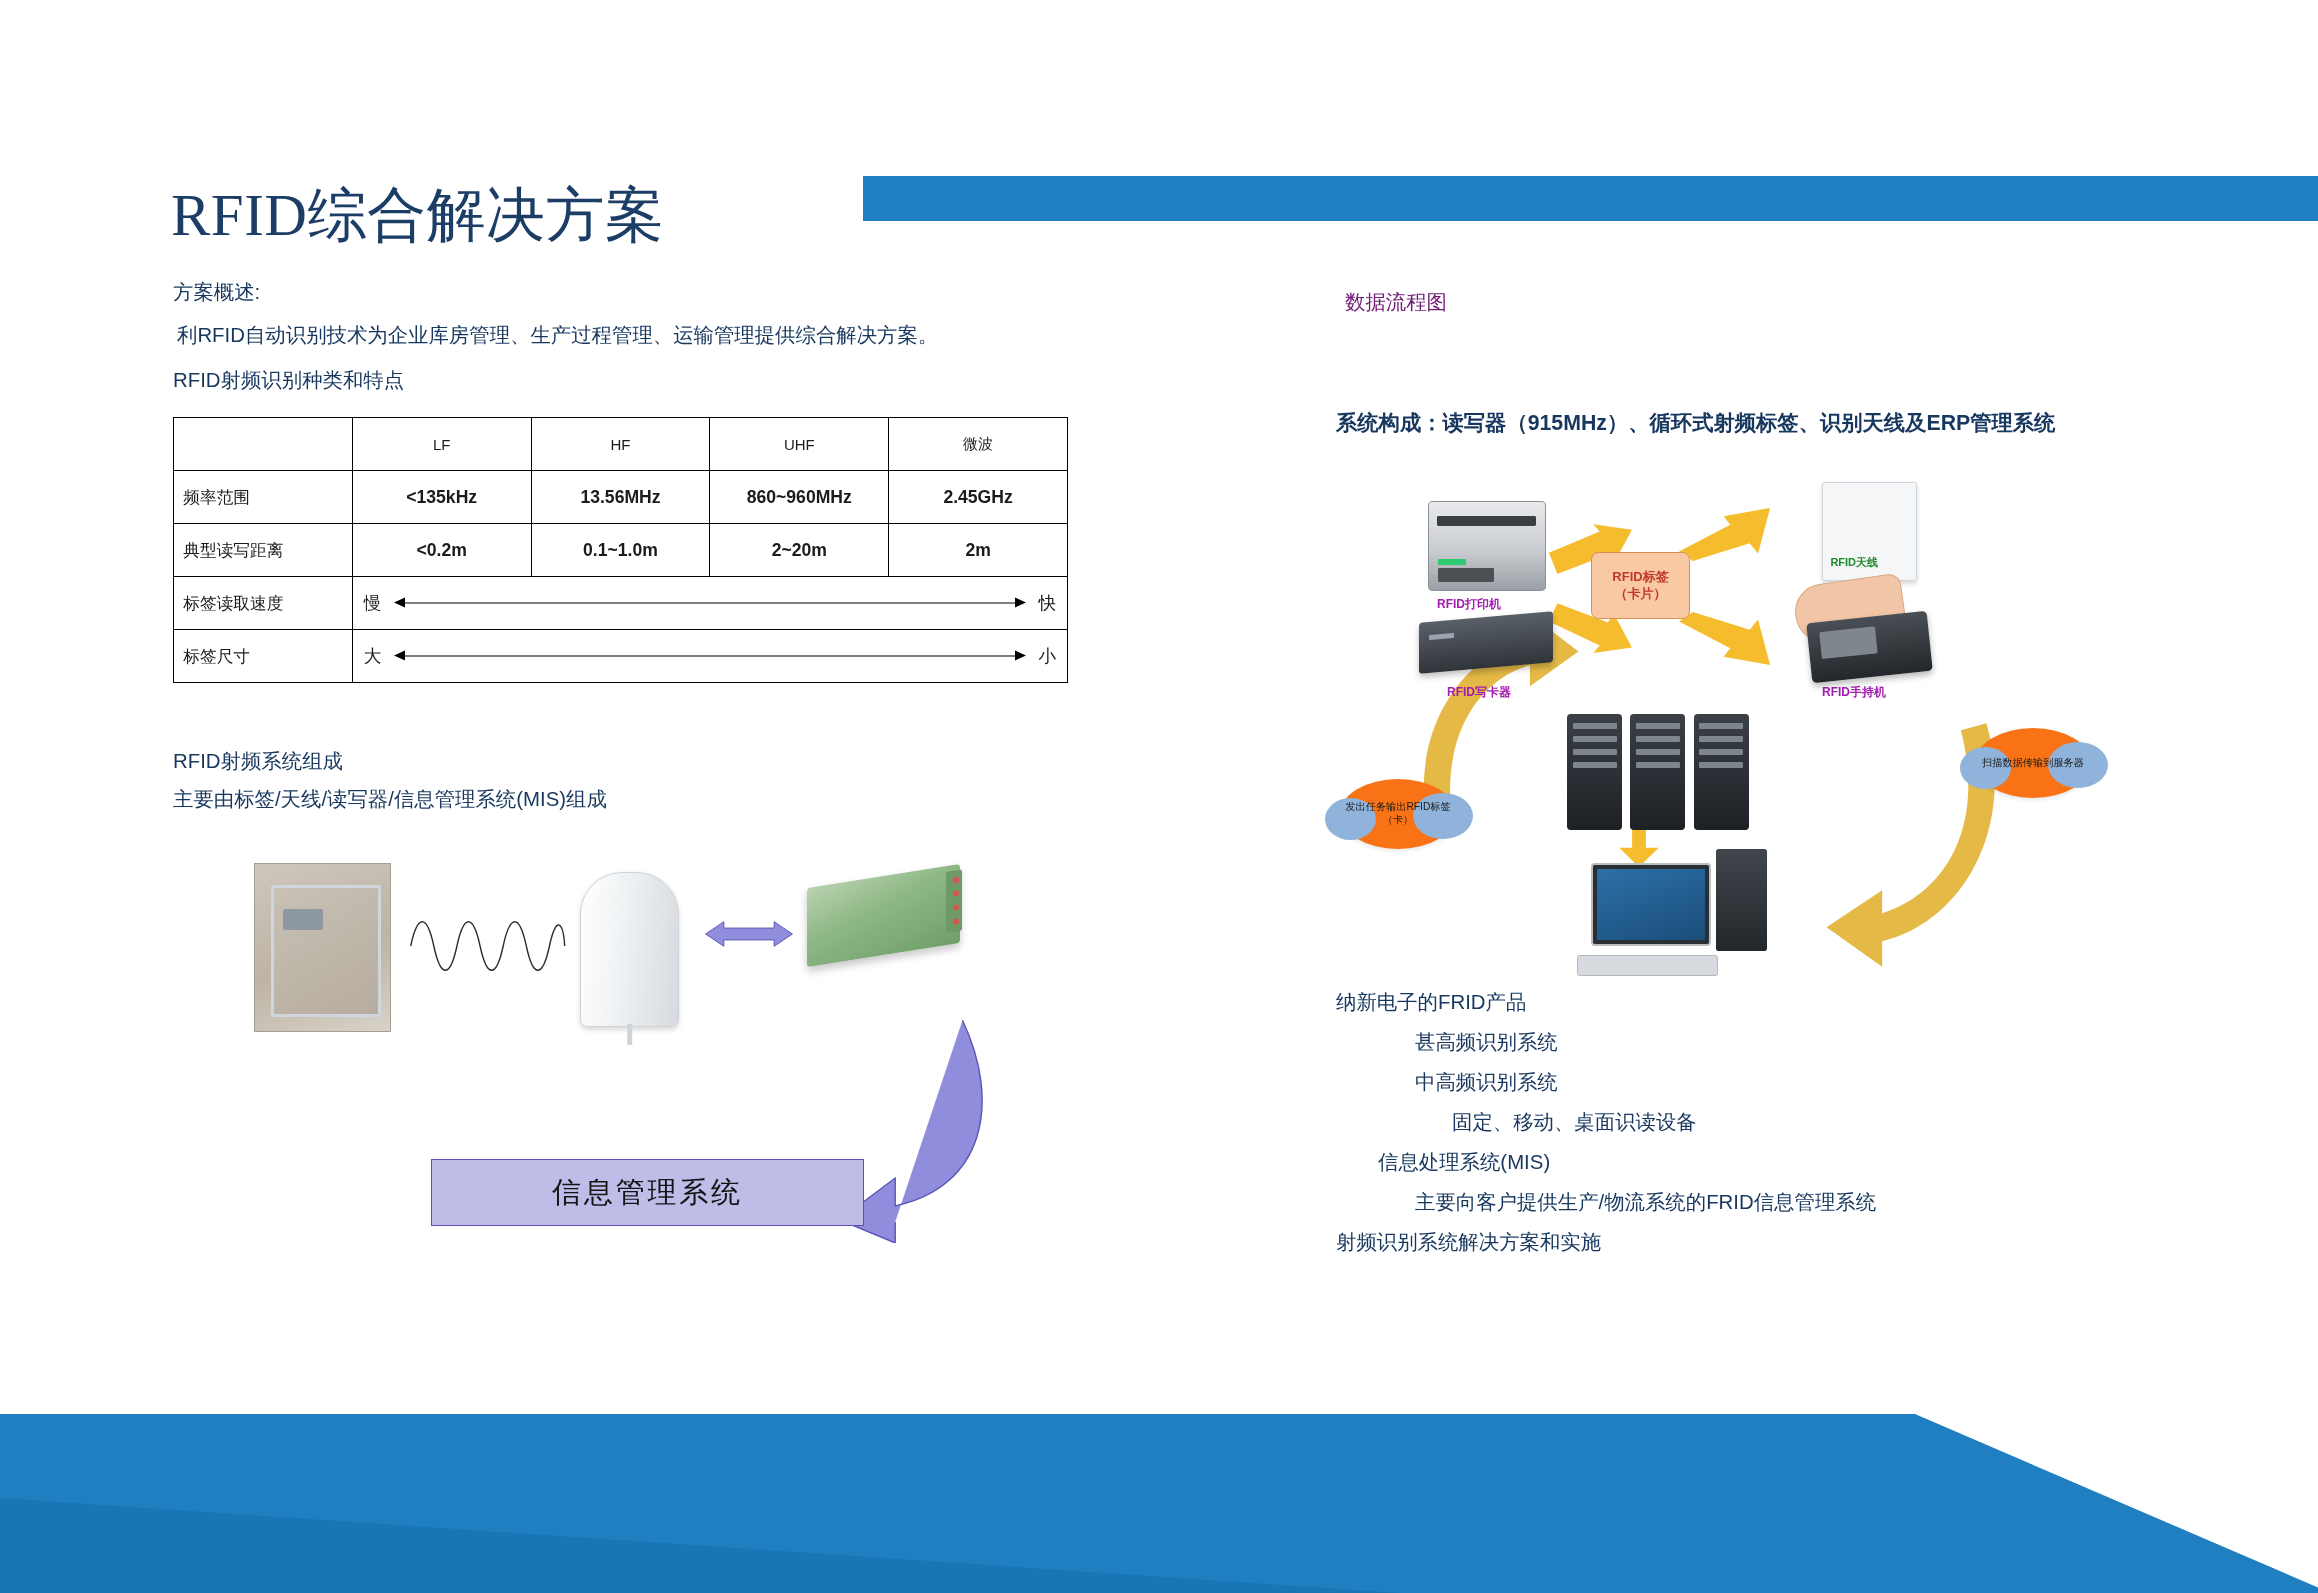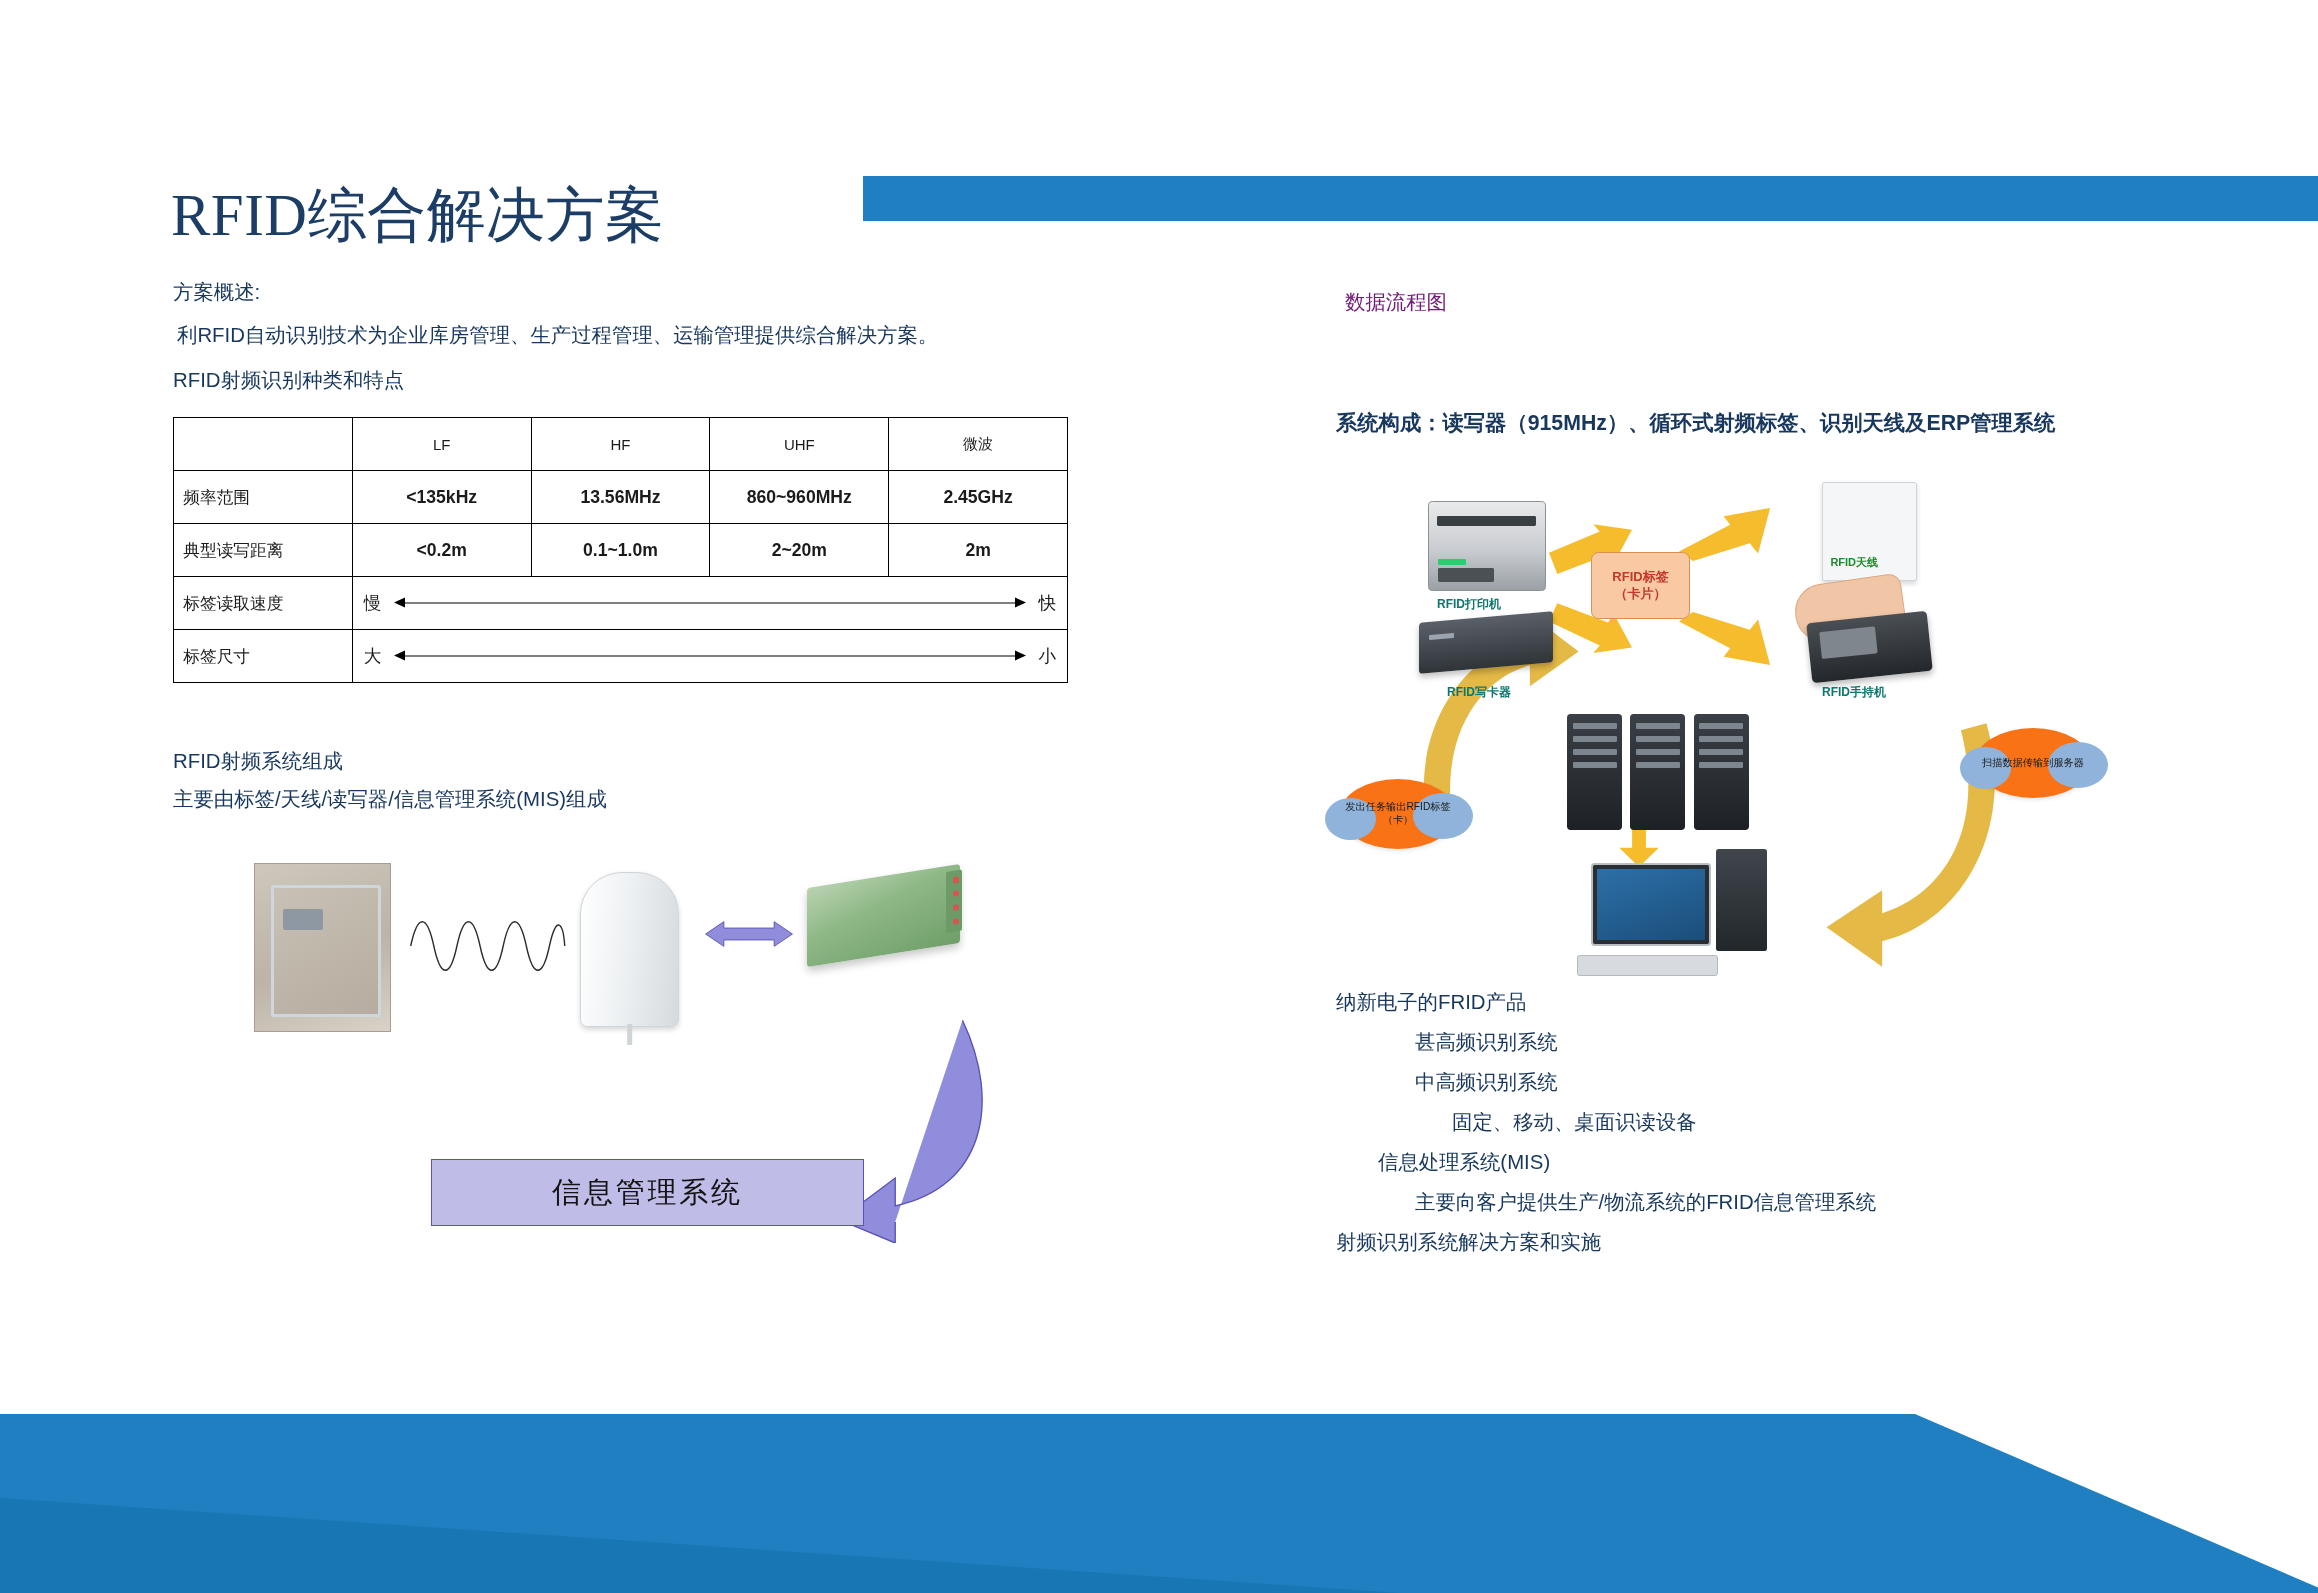--- a/index.html
+++ b/index.html
@@ -201,21 +201,21 @@
   }
 
   
   #flow-title { left: 1345px; top: 288px; font-size: 20.4px; color:#701a75;}
   #sys-arch   { left: 1336px; top: 408px; font-size: 21.3px; color:#17375e; font-weight: bold;}
 
   .node-label {
     position: absolute;
     font-size: 12px;
     font-weight: bold;
-    color: #0f766e;
+    color: #a21caf;
     white-space: nowrap;
   }
   .center-tag {
     position: absolute;
     left: 1591px; top: 552px;
     width: 97px; height: 65px;
     background: #f9c9a3;
     border: 1.4px solid #d98f4f;
     border-radius: 7.4px;
     display: flex; flex-direction: column;

